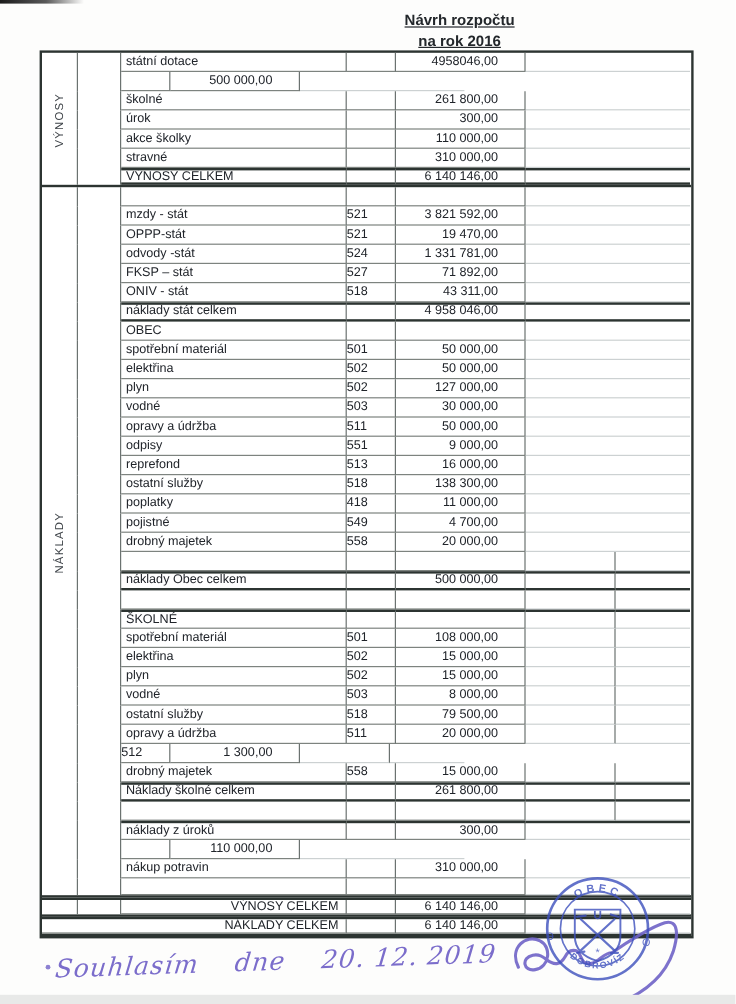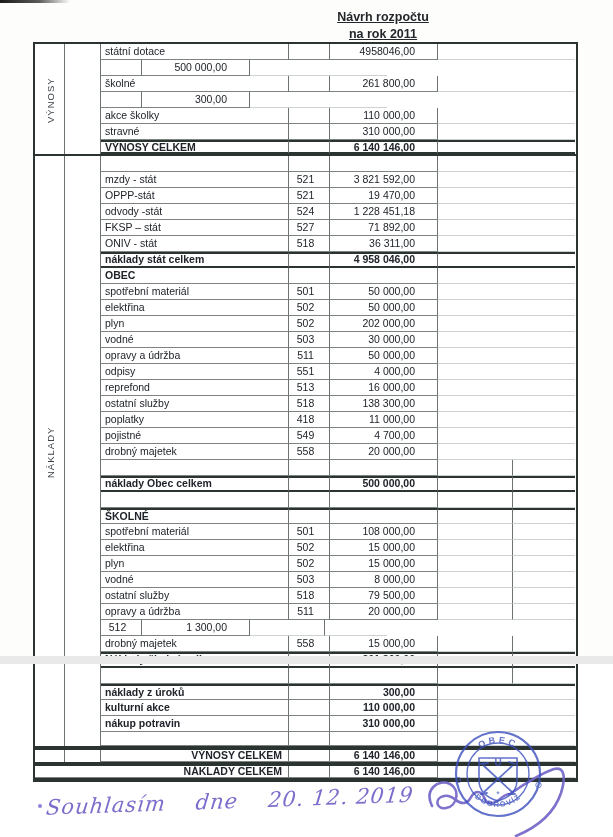--- a/index.html
+++ b/index.html
@@ -1,44 +1,44 @@
 <!DOCTYPE html>
 <html><head>
 <meta charset="utf-8">
 <style>
   html,body{margin:0;padding:0;}
   body{width:613px;height:837px;overflow:hidden;background:#ffffff;}
-  .page{position:relative;width:613px;height:664px;background:#fdfdfc;font-family:"Liberation Sans",sans-serif;}
+  .page{position:relative;width:613px;height:837px;background:#fdfdfc;font-family:"Liberation Sans",sans-serif;}
 
   
   .scan-top{position:absolute;left:0;top:0;width:70px;height:3px;
     background:linear-gradient(to right,#1b1b1b,#5a5a5a 55%,rgba(255,255,255,0));}
   .scan-bottom{position:absolute;left:0;bottom:0;width:613px;height:8px;background:#e8e9e8;}
 
   
   .title{position:absolute;left:283px;top:9px;width:200px;text-align:center;
     font-size:12.5px;font-weight:bold;color:#23272b;line-height:17px;}
   .title span{text-decoration:underline;}
 
   
   .budget-table{position:absolute;left:33px;top:42px;width:545px;box-sizing:border-box;
     border:2.5px solid #2c3431;background:#fff;}
   .row{display:flex;height:16px;box-sizing:border-box;}
   .c{box-sizing:border-box;height:100%;border-right:1px solid #6b7270;border-bottom:1px solid #7d837f;
      font-size:10.5px;color:#20242a;white-space:nowrap;overflow:hidden;line-height:14px;}
   .a{width:30px;border-bottom:none;}
   .b{width:36px;border-bottom:none;}
   .name{width:188px;padding-left:4px;}
-  .acct{width:41px;text-align:center;padding-right:7px;}
+  .acct{width:41px;text-align:left;padding-right:7px;}
   .amount{width:108px;text-align:right;padding-right:22px;}
   .right{width:137px;border-right:none;border-bottom:1px solid #ccd1d2;}
   .right2{display:none;width:62px;border-right:none;border-bottom:1px solid #ccd1d2;}
   .row.split .right{width:75px;border-right:1px solid #6b7270;}
   .row.split .right2{display:block;}
-  .row.bold .name,.row.bold .amount{font-weight:bold;}
+  .row.bold .name,.row.bold .amount{font-weight:normal;}
   .row.thick .name,.row.thick .acct,.row.thick .amount,
   .row.thick .right,.row.thick .right2{border-top:2px solid #2c3431;border-bottom:2px solid #2c3431;line-height:11px;}
   .row.htop .name,.row.htop .acct,.row.htop .amount,
   .row.htop .right,.row.htop .right2{border-top:2px solid #2c3431;line-height:12px;}
   .row.sec{border-bottom:2px solid #2c3431;}
   .row.hrow{border-top:2px solid #2c3431;border-bottom:2px solid #2c3431;}
   .row.hrow .c{line-height:10px;}
   .row.merge-left .name{width:254px;}
   .row.name-right .name{text-align:right;padding-right:6px;padding-left:0;}
 
@@ -58,21 +58,21 @@
 </style>
 </head>
 <body>
 
 <div class="page">
 
   <div class="scan-top"></div>
 
   <div class="title">
     <div><span>Návrh rozpočtu</span></div>
-    <div><span>na rok 2011</span></div>
+    <div><span>na rok 2016</span></div>
   </div>
 
   <div class="budget-table">
     <div>
         <div class="row">
       <div class="c a"></div>
       <div class="c b"></div>
       <div class="c name">státní dotace</div>
       <div class="c acct"></div>
       <div class="c amount">4958046,00</div>
@@ -92,20 +92,21 @@
       <div class="c b"></div>
       <div class="c name">školné</div>
       <div class="c acct"></div>
       <div class="c amount">261 800,00</div>
       <div class="c right"></div>
 
     </div>
         <div class="row">
       <div class="c a"></div>
       <div class="c b"></div>
+      <div class="c name">úrok</div>
       <div class="c acct"></div>
       <div class="c amount">300,00</div>
       <div class="c right"></div>
 
     </div>
         <div class="row">
       <div class="c a"></div>
       <div class="c b"></div>
       <div class="c name">akce školky</div>
       <div class="c acct"></div>
@@ -156,39 +157,39 @@
       <div class="c acct">521</div>
       <div class="c amount">19 470,00</div>
       <div class="c right"></div>
 
     </div>
         <div class="row">
       <div class="c a"></div>
       <div class="c b"></div>
       <div class="c name">odvody -stát</div>
       <div class="c acct">524</div>
-      <div class="c amount">1 228 451,18</div>
+      <div class="c amount">1 331 781,00</div>
       <div class="c right"></div>
 
     </div>
         <div class="row">
       <div class="c a"></div>
       <div class="c b"></div>
       <div class="c name">FKSP – stát</div>
       <div class="c acct">527</div>
       <div class="c amount">71 892,00</div>
       <div class="c right"></div>
 
     </div>
         <div class="row">
       <div class="c a"></div>
       <div class="c b"></div>
       <div class="c name">ONIV - stát</div>
       <div class="c acct">518</div>
-      <div class="c amount">36 311,00</div>
+      <div class="c amount">43 311,00</div>
       <div class="c right"></div>
 
     </div>
         <div class="row bold thick">
       <div class="c a"></div>
       <div class="c b"></div>
       <div class="c name">náklady stát celkem</div>
       <div class="c acct"></div>
       <div class="c amount">4 958 046,00</div>
       <div class="c right"></div>
@@ -219,21 +220,21 @@
       <div class="c acct">502</div>
       <div class="c amount">50 000,00</div>
       <div class="c right"></div>
 
     </div>
         <div class="row">
       <div class="c a"></div>
       <div class="c b"></div>
       <div class="c name">plyn</div>
       <div class="c acct">502</div>
-      <div class="c amount">202 000,00</div>
+      <div class="c amount">127 000,00</div>
       <div class="c right"></div>
 
     </div>
         <div class="row">
       <div class="c a"></div>
       <div class="c b"></div>
       <div class="c name">vodné</div>
       <div class="c acct">503</div>
       <div class="c amount">30 000,00</div>
       <div class="c right"></div>
@@ -246,21 +247,21 @@
       <div class="c acct">511</div>
       <div class="c amount">50 000,00</div>
       <div class="c right"></div>
 
     </div>
         <div class="row">
       <div class="c a"></div>
       <div class="c b"></div>
       <div class="c name">odpisy</div>
       <div class="c acct">551</div>
-      <div class="c amount">4 000,00</div>
+      <div class="c amount">9 000,00</div>
       <div class="c right"></div>
 
     </div>
         <div class="row">
       <div class="c a"></div>
       <div class="c b"></div>
       <div class="c name">reprefond</div>
       <div class="c acct">513</div>
       <div class="c amount">16 000,00</div>
       <div class="c right"></div>
@@ -432,21 +433,20 @@
       <div class="c b"></div>
       <div class="c name">náklady z úroků</div>
       <div class="c acct"></div>
       <div class="c amount">300,00</div>
       <div class="c right"></div>
 
     </div>
         <div class="row bold">
       <div class="c a"></div>
       <div class="c b"></div>
-      <div class="c name">kulturní akce</div>
       <div class="c acct"></div>
       <div class="c amount">110 000,00</div>
       <div class="c right"></div>
 
     </div>
         <div class="row bold">
       <div class="c a"></div>
       <div class="c b"></div>
       <div class="c name">nákup potravin</div>
       <div class="c acct"></div>

